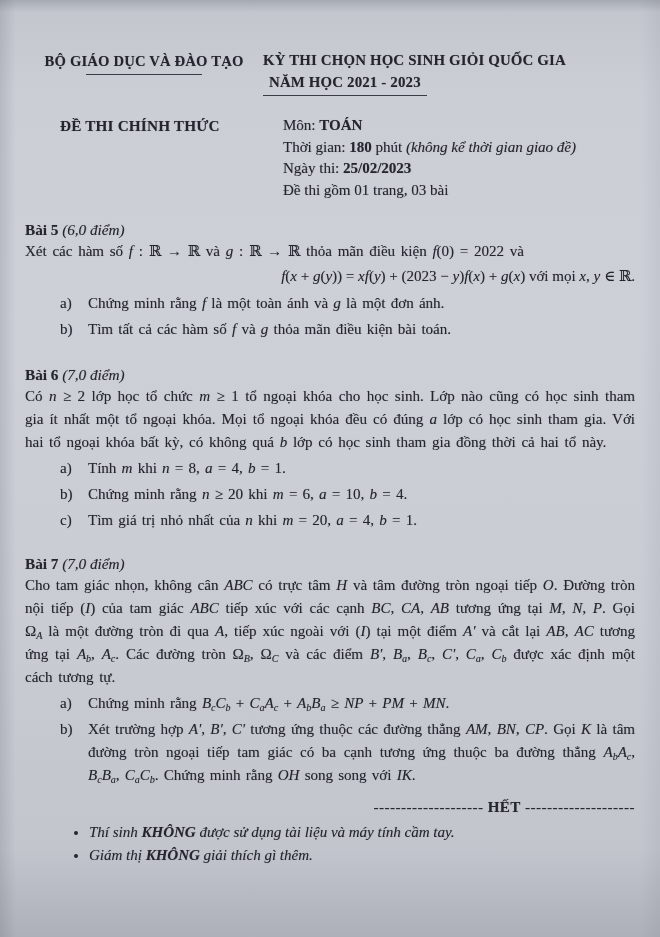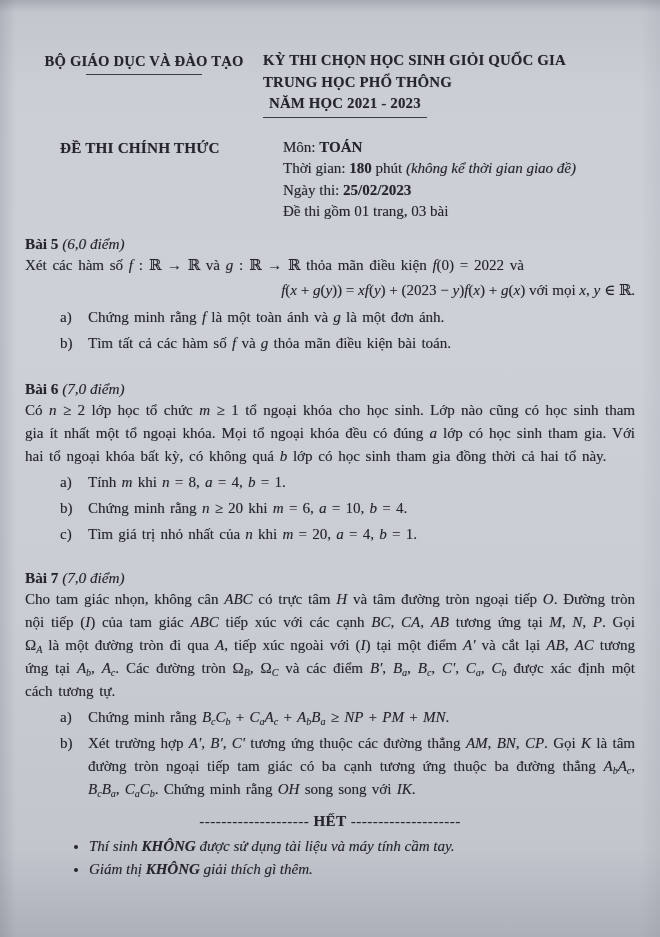--- a/index.html
+++ b/index.html
@@ -21,49 +21,48 @@
   .mast-left{width:238px;text-align:center;padding-top:3px;}
   .mast-left-title{font-weight:bold;font-size:14.6px;letter-spacing:0.2px;white-space:nowrap;}
   .mast-underline{width:116px;border-bottom:1.6px solid #3a3b44;margin:4px auto 0;}
   .mast-right{flex:1;text-align:left;font-weight:bold;font-size:14.8px;line-height:21.5px;letter-spacing:0.2px;}
   .underlined{display:inline-block;border-bottom:1.6px solid #3a3b44;padding:0 6px 2px;}
   
   .info-row{display:flex;margin-top:19px;}
   .exam-label{margin-left:35px;width:223px;box-sizing:border-box;font-weight:bold;font-size:15.2px;padding-top:2px;letter-spacing:0.2px;}
   .info-lines{flex:1;line-height:21.5px;}
   
-  .problem{margin-top:12px;}
+  .problem{margin-top:20px;}
   .problem.p6{margin-top:25px;}
   .problem.p7{margin-top:23px;}
   .prob-heading{font-size:15.2px;margin:0 0 1px;}
   .prob-text{margin:0;text-align:justify;line-height:23px;word-spacing:2px;}
   .formula{text-align:right;line-height:25px;margin:1px 0 2px;}
   .item{display:flex;margin-top:3px;padding-left:35px;line-height:23px;}
   .item-label{flex:none;width:28px;}
   .item-text{flex:1;text-align:justify;word-spacing:1.5px;}
   sub{font-size:10px;line-height:0;vertical-align:-3px;}
   i sub, sub i{font-style:italic;}
   
-  .het-line{text-align:center;margin-top:9px;line-height:23px;letter-spacing:0.5px;}
+  .het-line{text-align:right;margin-top:9px;line-height:23px;letter-spacing:0.5px;}
   .notes{margin:2px 0 0 48px;padding:0 0 0 16px;font-style:italic;}
   .notes li{line-height:23px;}
 </style>
 </head>
 <body>
 
 <div class="paper">
 
   <div class="masthead">
     <div class="mast-left">
       <div class="mast-left-title">BỘ GIÁO DỤC VÀ ĐÀO TẠO</div>
       <div class="mast-underline"></div>
     </div>
     <div class="mast-right">
       <div>KỲ THI CHỌN HỌC SINH GIỎI QUỐC GIA</div>
-      <div>TRUNG HỌC PHỔ THÔNG</div>
       <div><span class="underlined">NĂM HỌC 2021 - 2023</span></div>
     </div>
   </div>
 
   <div class="info-row">
     <div class="exam-label">ĐỀ THI CHÍNH THỨC</div>
     <div class="info-lines">
       <div>Môn: <b>TOÁN</b></div>
       <div>Thời gian: <b>180</b> phút <i>(không kể thời gian giao đề)</i></div>
       <div>Ngày thi: <b>25/02/2023</b></div>

